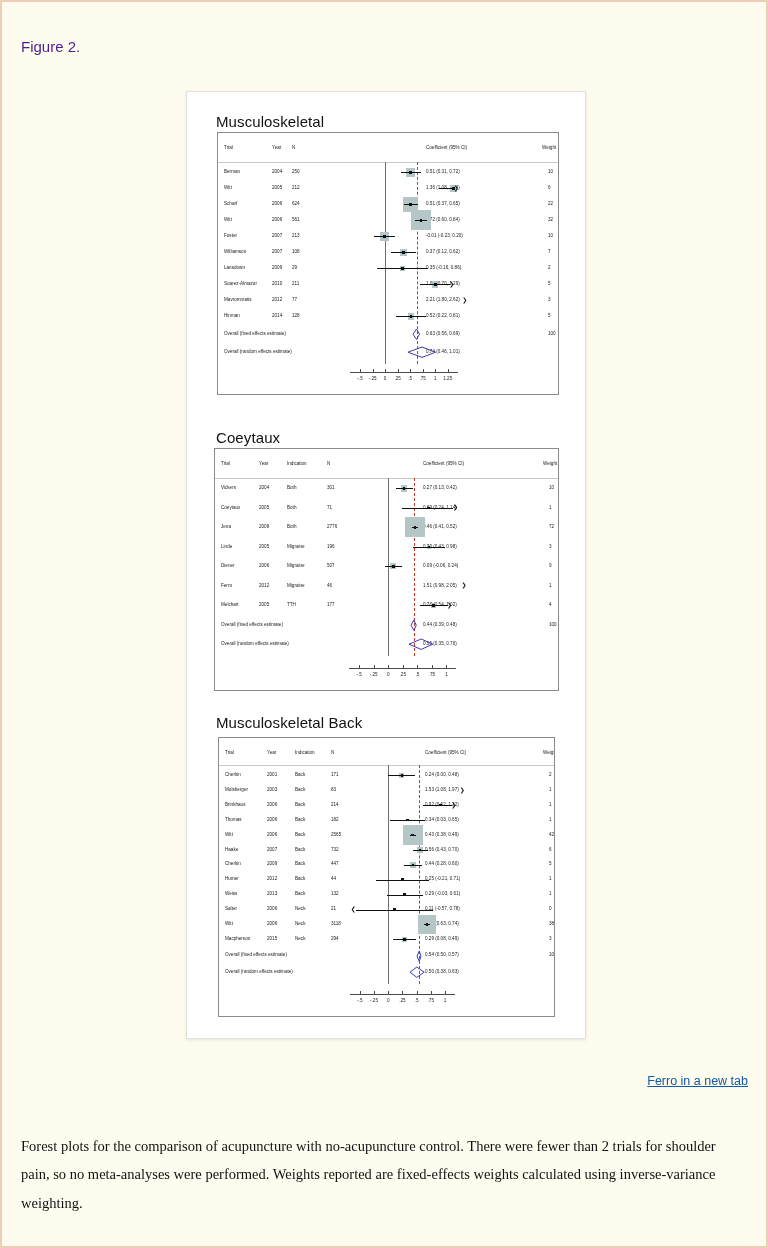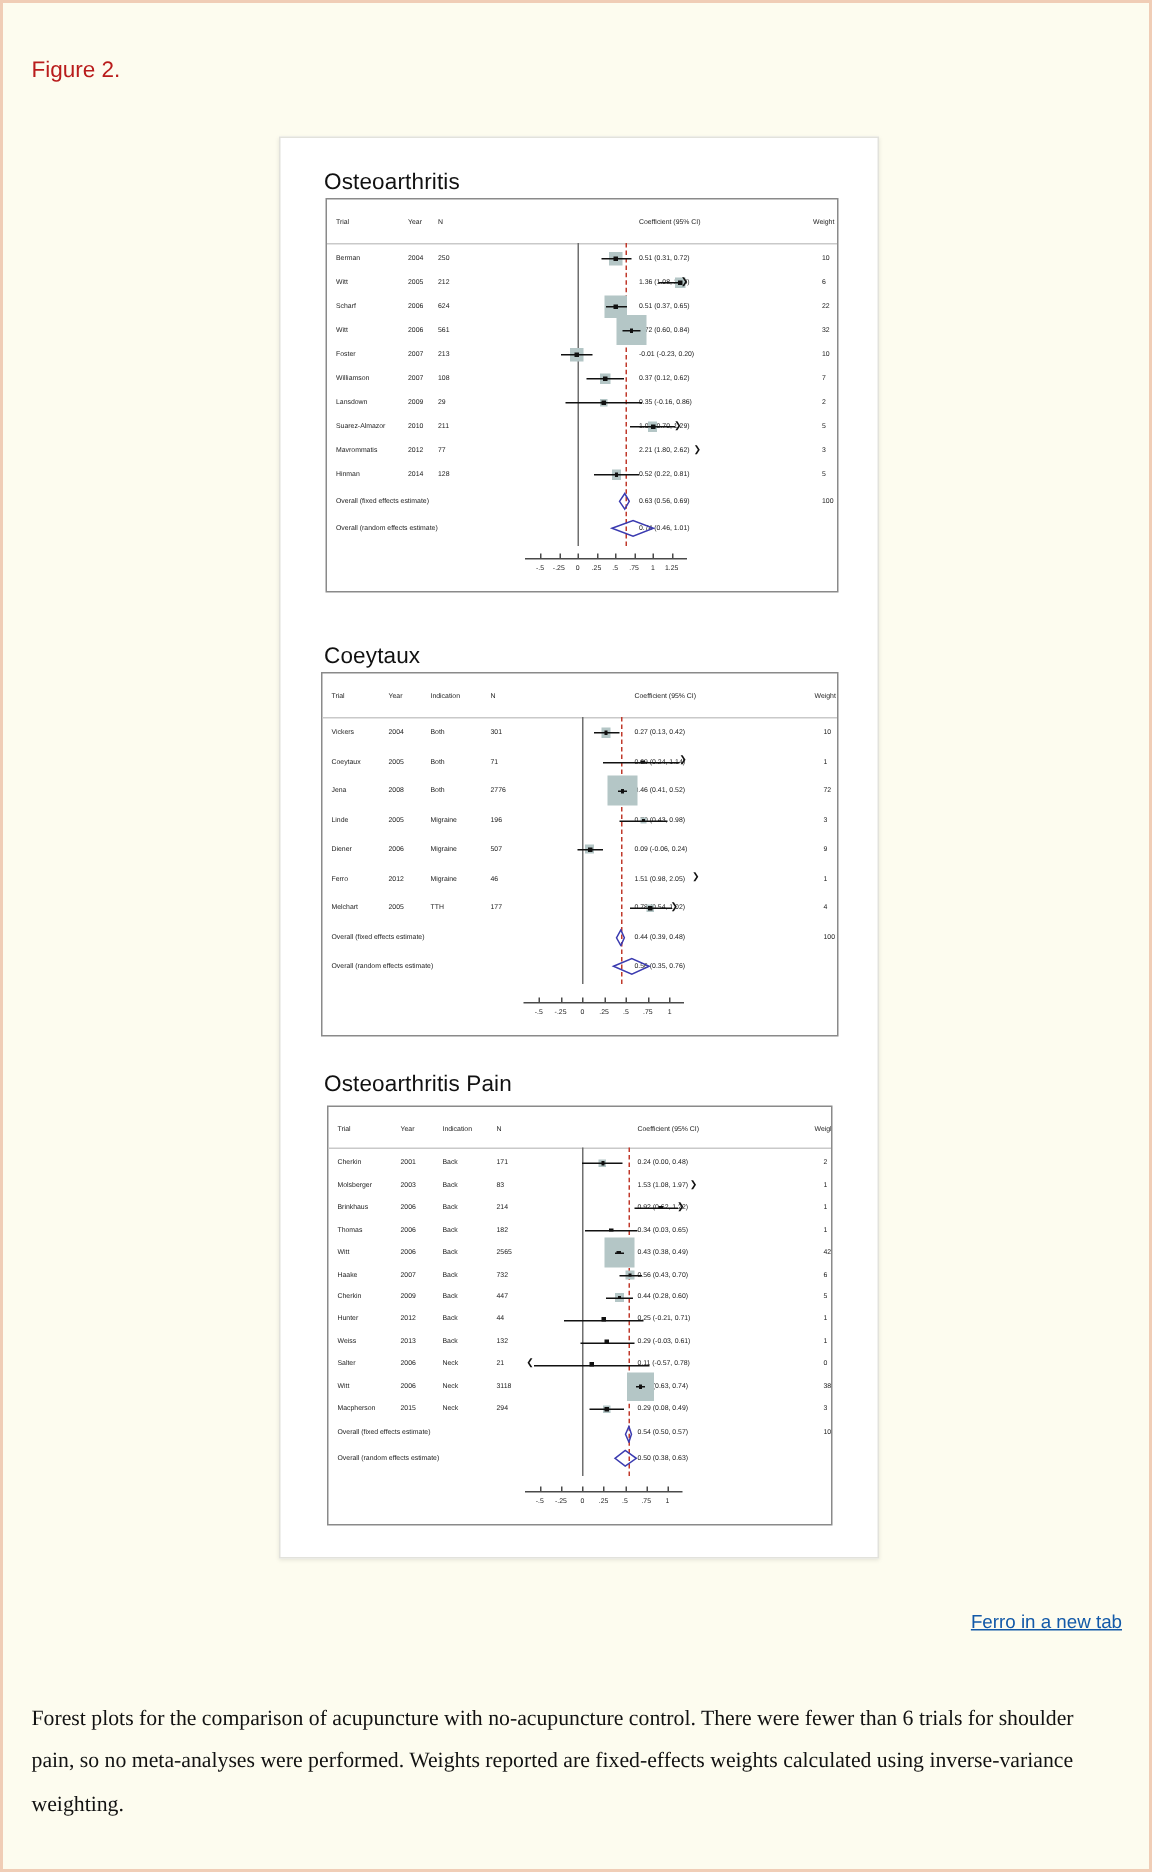--- a/index.html
+++ b/index.html
@@ -7,21 +7,21 @@
     width:768px;height:1248px;
     background:#fdfcef;
     font-family:"Liberation Sans",sans-serif;
     box-sizing:border-box;
     border:2px solid #f0cdb6;
     overflow:hidden;
     position:relative;
   }
   .fig-label{
     position:absolute;left:19px;top:36px;
-    font-size:15px;color:#b91c1c;
+    font-size:15px;color:#4c1d95;
     font-family:"Liberation Sans",sans-serif;
   }
   
   .fig-card{
     position:absolute;left:184px;top:89px;
     width:400px;height:948px;
     background:#ffffff;
     border:1px solid #e2e2dc;
     box-shadow:0 1px 3px rgba(0,0,0,.10);
     box-sizing:border-box;
@@ -65,21 +65,21 @@
     font-size:14.5px;line-height:1.95;color:#121212;
   }
 </style>
 </head>
 <body>
 
 <div class="fig-label">Figure 2.</div>
 
 <div class="fig-card">
   <div id="panels">
-      <div class="panel-title" style="top: 21px;">Osteoarthritis</div>
+      <div class="panel-title" style="top: 21px;">Musculoskeletal</div>
       <div class="plotbox" style="left: 30px; top: 40px; width: 342px; height: 263px;">
         <div class="hdr-txt" style="left: 6px; top: 12px;">Trial</div>
         <div class="hdr-txt" style="left: 54px; top: 12px;">Year</div>
         <div class="hdr-txt" style="left: 74px; top: 12px;">N</div>
         <div class="hdr-txt" style="left: 208px; top: 12px;">Coefficient (95% CI)</div>
         <div class="hdr-txt" style="left: 324px; top: 12px;">Weight</div>
         <div class="hdr-rule" style="top: 29px;"></div>
         <div class="zero-line" style="left: 167.093px; top: 29px; height: 202px;"></div>
         <div class="ref-line" style="left: 198.688px; top: 29px; height: 202px;"></div>
         <div class="tbl-txt" style="left: 6px; top: 37px;">Berman</div>
@@ -284,21 +284,21 @@
         <div class="tick-lbl" style="left: 163.254px; top: 223px; width: 20px;">0</div>
         <div class="tick" style="left: 187.792px; top: 216px;"></div>
         <div class="tick-lbl" style="left: 177.792px; top: 223px; width: 20px;">.25</div>
         <div class="tick" style="left: 202.331px; top: 216px;"></div>
         <div class="tick-lbl" style="left: 192.331px; top: 223px; width: 20px;">.5</div>
         <div class="tick" style="left: 216.869px; top: 216px;"></div>
         <div class="tick-lbl" style="left: 206.869px; top: 223px; width: 20px;">.75</div>
         <div class="tick" style="left: 231.407px; top: 216px;"></div>
         <div class="tick-lbl" style="left: 221.407px; top: 223px; width: 20px;">1</div>
       </div>
-      <div class="panel-title" style="top: 622px;">Osteoarthritis Pain</div>
+      <div class="panel-title" style="top: 622px;">Musculoskeletal Back</div>
       <div class="plotbox" style="left: 31px; top: 645px; width: 337px; height: 280px;">
         <div class="hdr-txt" style="left: 6px; top: 12px;">Trial</div>
         <div class="hdr-txt" style="left: 48px; top: 12px;">Year</div>
         <div class="hdr-txt" style="left: 76px; top: 12px;">Indication</div>
         <div class="hdr-txt" style="left: 112px; top: 12px;">N</div>
         <div class="hdr-txt" style="left: 206px; top: 12px;">Coefficient (95% CI)</div>
         <div class="hdr-txt" style="left: 324px; top: 12px;">Weight</div>
         <div class="hdr-rule" style="top: 27px;"></div>
         <div class="zero-line" style="left: 169.214px; top: 27px; height: 218.9px;"></div>
         <div class="ref-line" style="left: 199.883px; top: 27px; height: 218.9px;"></div>
@@ -430,13 +430,13 @@
         <div class="tick" style="left: 211.81px; top: 253px;"></div>
         <div class="tick-lbl" style="left: 201.81px; top: 260px; width: 20px;">.75</div>
         <div class="tick" style="left: 226.009px; top: 253px;"></div>
         <div class="tick-lbl" style="left: 216.009px; top: 260px; width: 20px;">1</div>
       </div>
     </div>
 </div>
 
 <a class="newtab">Ferro in a new tab</a>
 
-<div class="caption">Forest plots for the comparison of acupuncture with no-acupuncture control. There were fewer than 6 trials for shoulder pain, so no meta-analyses were performed. Weights reported are fixed-effects weights calculated using inverse-variance weighting.</div>
+<div class="caption">Forest plots for the comparison of acupuncture with no-acupuncture control. There were fewer than 2 trials for shoulder pain, so no meta-analyses were performed. Weights reported are fixed-effects weights calculated using inverse-variance weighting.</div>
 
 </body></html>

